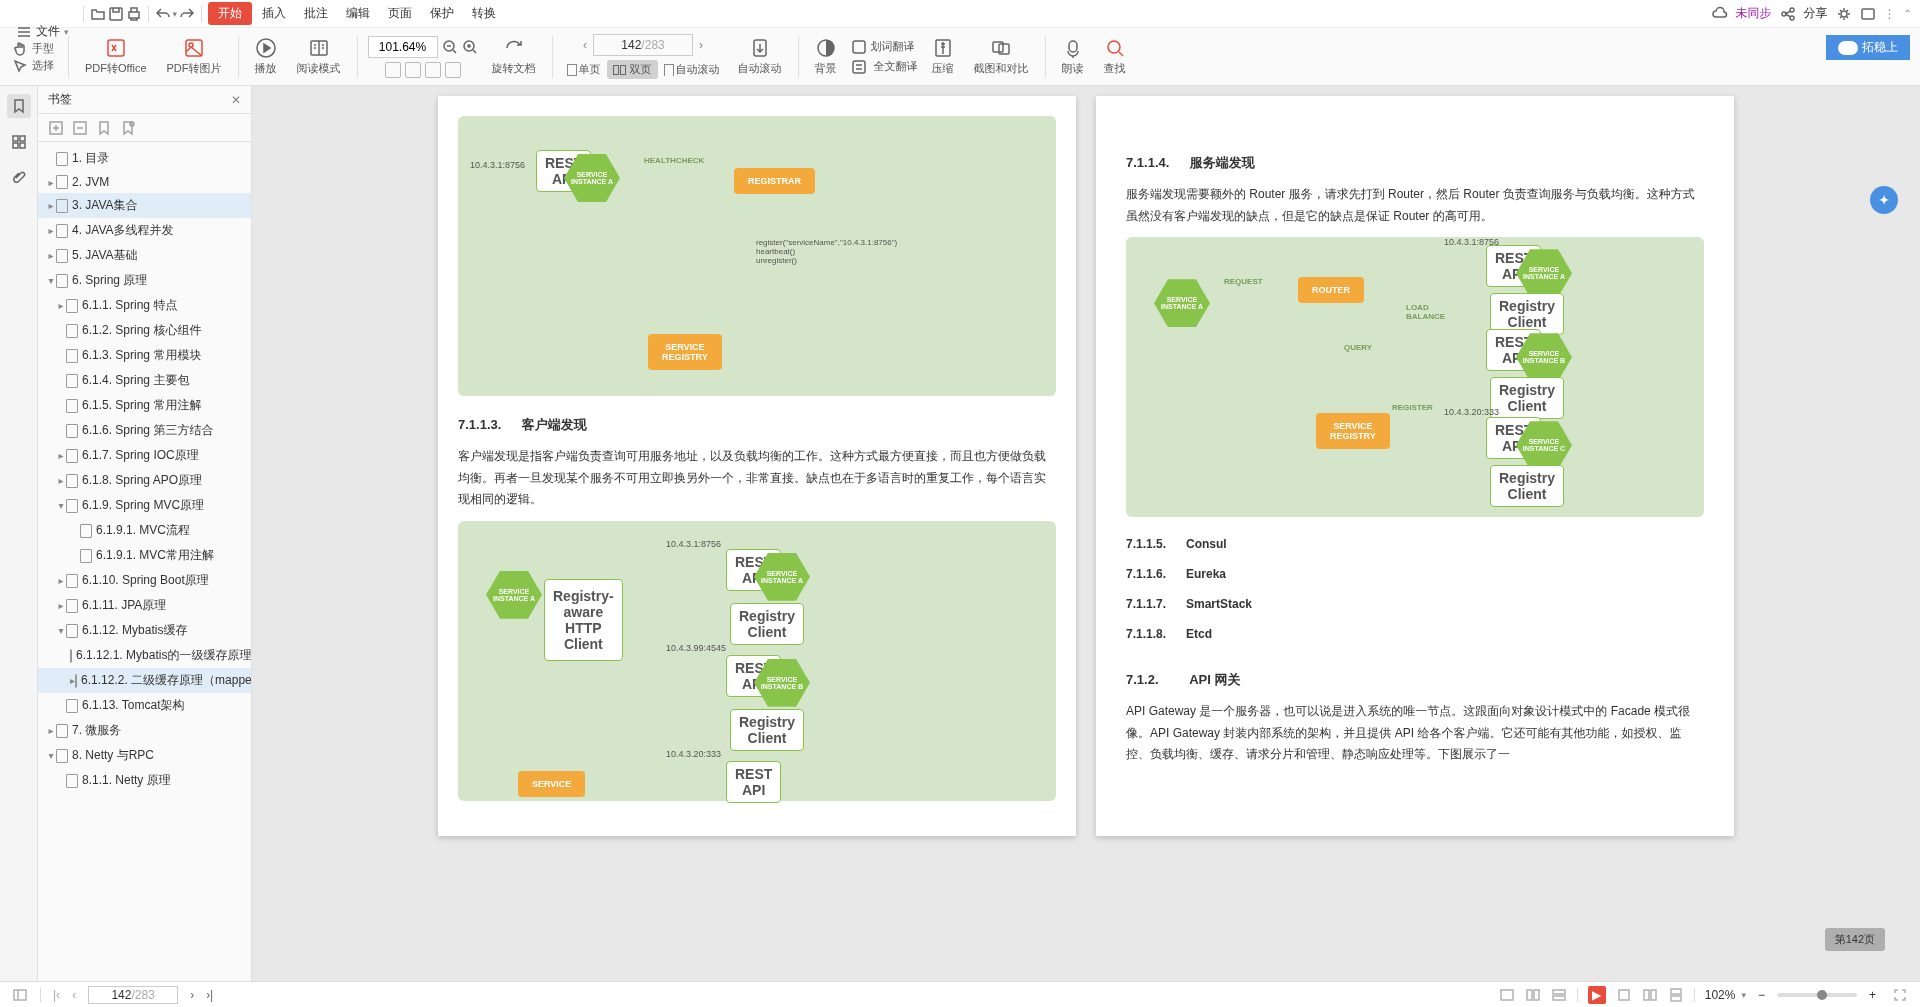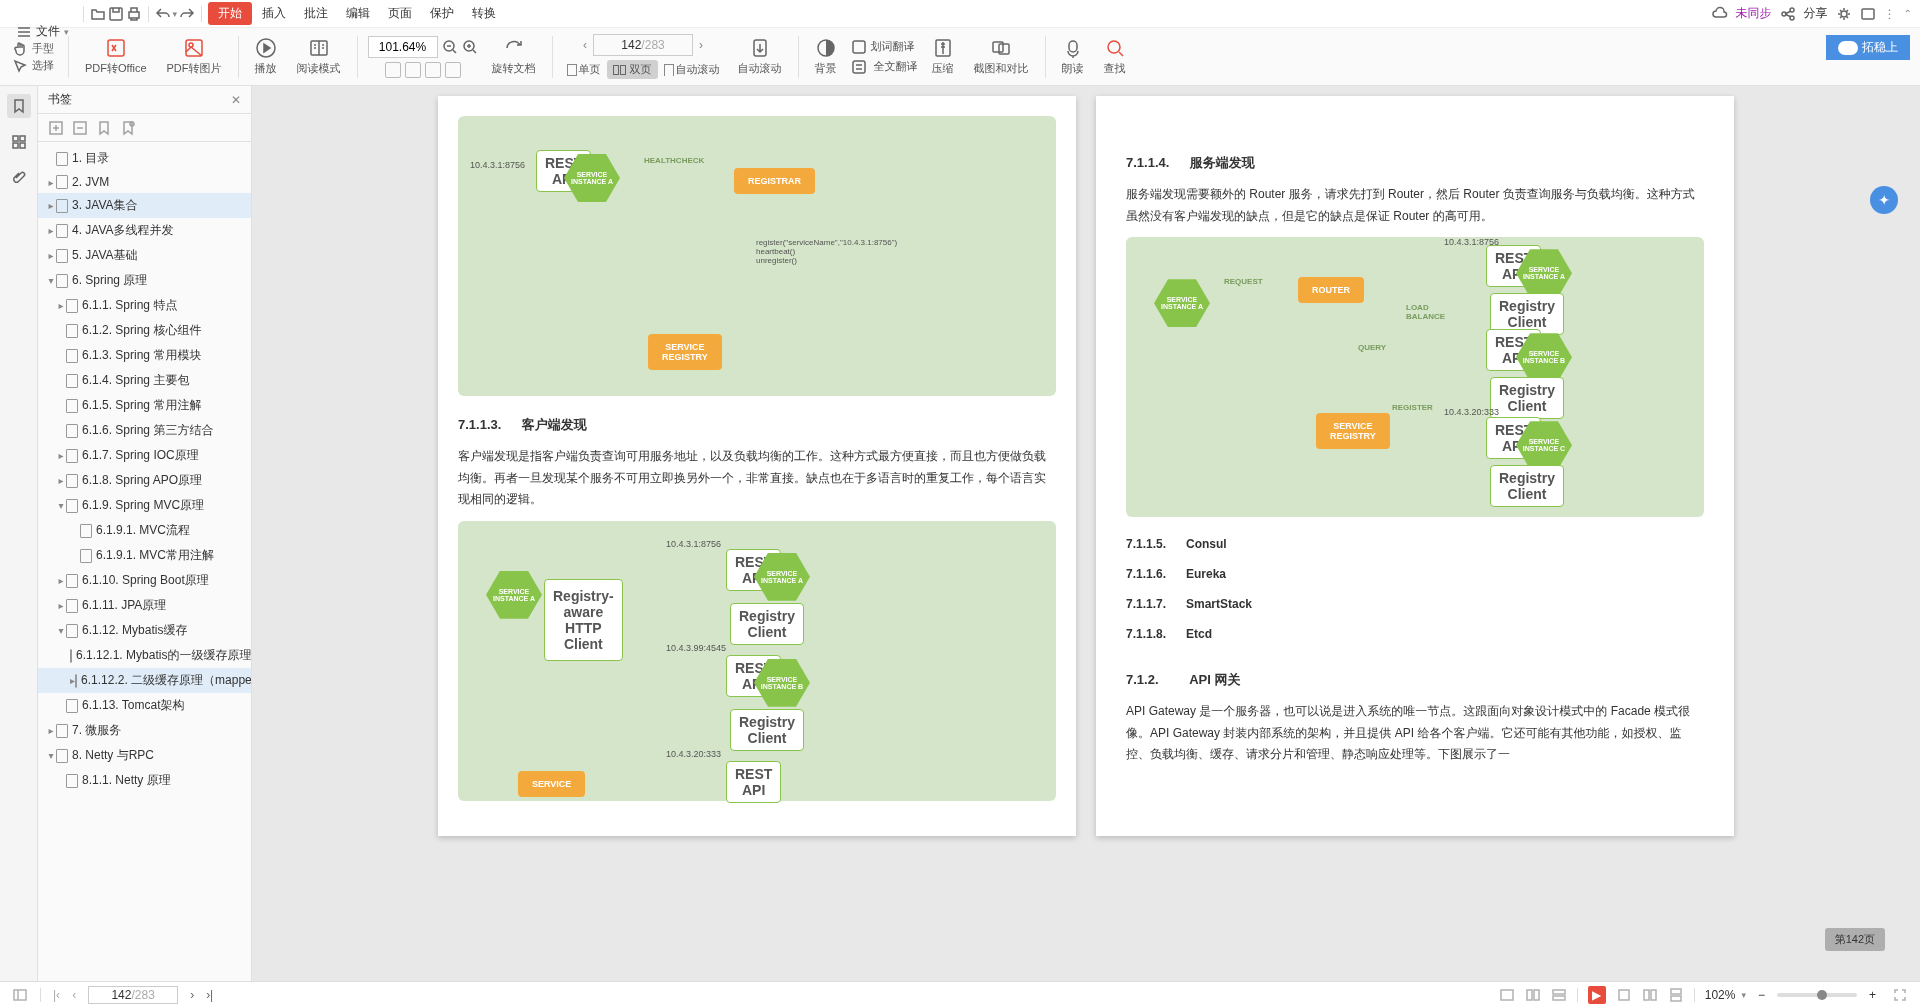--- a/index.html
+++ b/index.html
@@ -552,21 +552,21 @@
       <p class="body-text">服务端发现需要额外的 Router 服务，请求先打到 Router，然后 Router 负责查询服务与负载均衡。这种方式虽然没有客户端发现的缺点，但是它的缺点是保证 Router 的高可用。</p>
       <div class="diagram dia-r">
         <div class="hex" style="top:42px;left:28px">
             <span style="white-space:pre">SERVICE
 INSTANCE A</span>
           </div>
         <span class="dia-label" style="top:40px;left:98px">REQUEST</span>
         <div class="box-y" style="top:40px;left:172px">ROUTER</div>
         <span class="dia-label" style="top:66px;left:280px;white-space:pre">LOAD
 BALANCE</span>
-        <span class="dia-label" style="top:106px;left:232px">QUERY</span>
+        <span class="dia-label" style="top:106px;left:218px">QUERY</span>
         <span class="dia-label" style="top:166px;left:266px">REGISTER</span>
         <div class="box-y" style="top:176px;left:190px;white-space:pre">SERVICE
 REGISTRY</div>
         <span class="dia-text" style="top:0px;left:318px">10.4.3.1:8756</span>
         <div class="box-w" style="top:8px;left:360px;white-space:pre">REST
 API</div>
         <div class="hex" style="top:12px;left:390px">
             <span style="white-space:pre">SERVICE
 INSTANCE A</span>
           </div>

